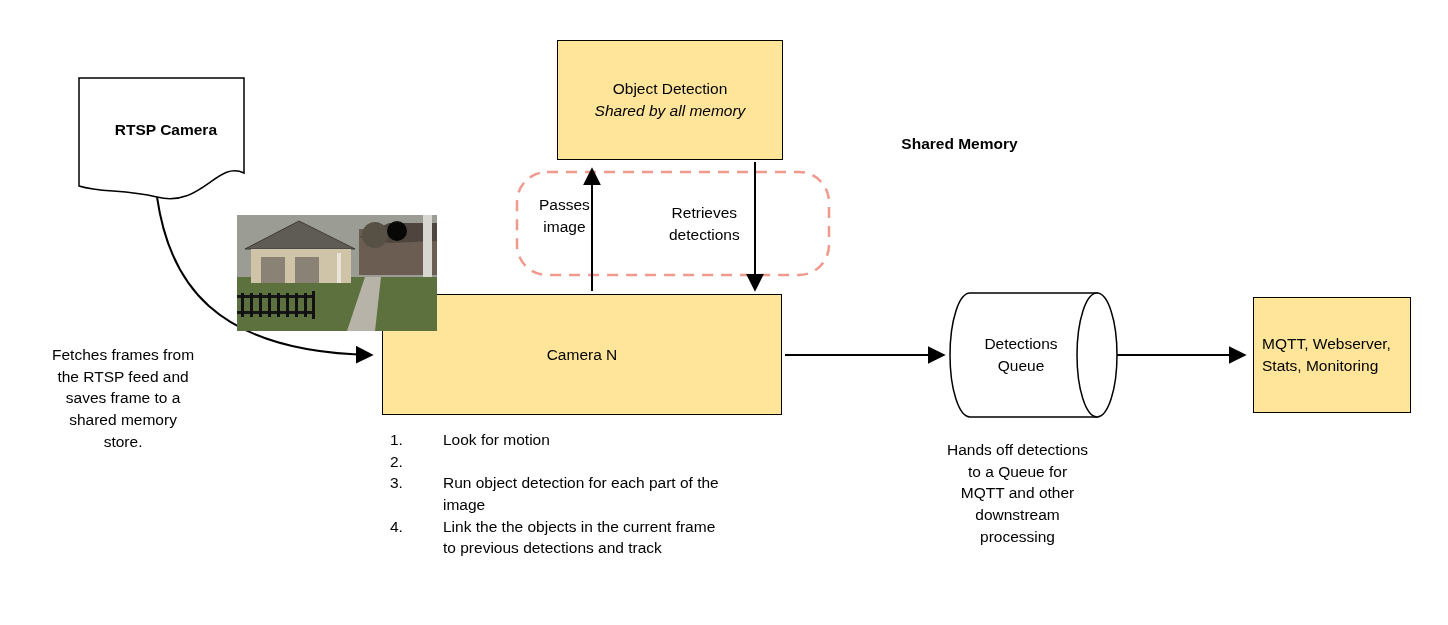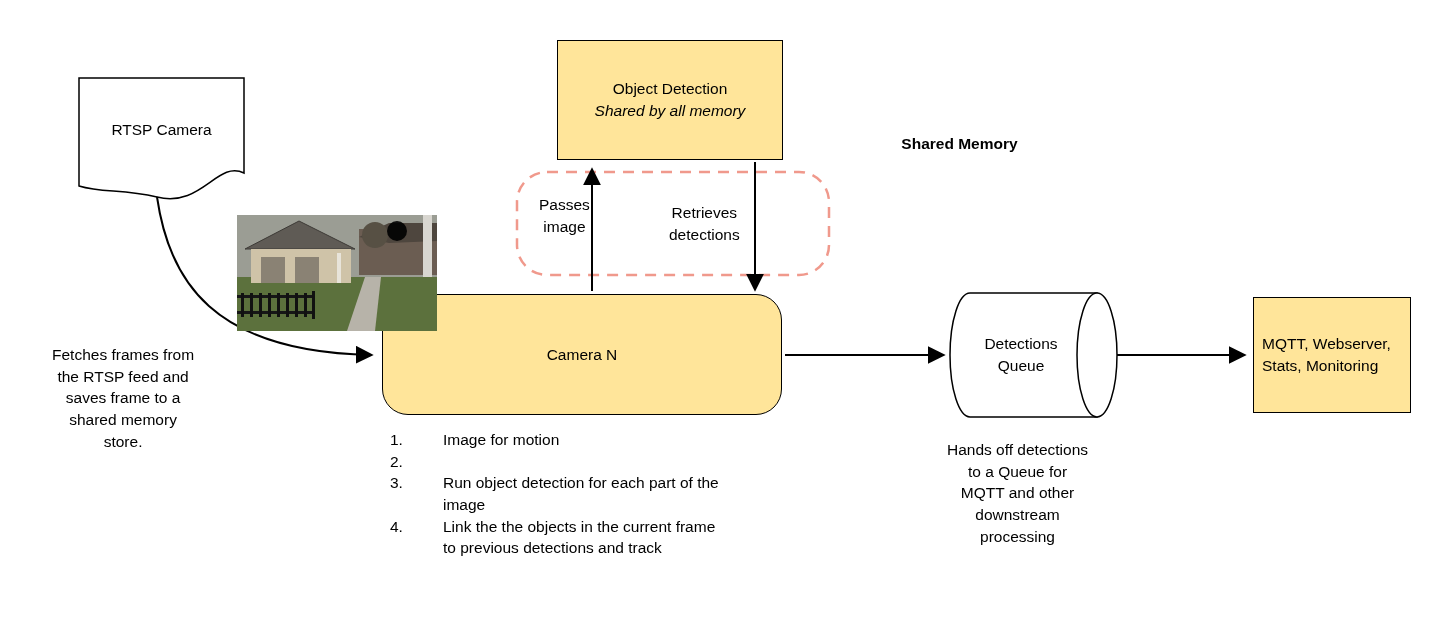--- a/index.html
+++ b/index.html
@@ -47,30 +47,30 @@
     <path d="M748,162 L748,289" fill="none" stroke="#000" stroke-width="2" marker-end="url(#arrow)"></path>
     <path d="M778,355 L936,355" fill="none" stroke="#000" stroke-width="2" marker-end="url(#arrow)"></path>
     <path d="M1110,355 L1237,355" fill="none" stroke="#000" stroke-width="2" marker-end="url(#arrow)"></path>
   </svg>
 
   <div class="node" style="left:550px; top:40px; width:226px; height:120px;">
     <div>Object Detection</div>
     <div class="italic">Shared by all memory</div>
   </div>
 
-  <div class="node" style="left:375px; top:294px; width:400px; height:121px;border-radius:26px;">
+  <div class="node" style="left:375px; top:294px; width:400px; height:121px;">
     <div>Camera N</div>
   </div>
 
   <div class="node" style="left:1246px; top:297px; width:158px; height:116px; align-items:flex-start; text-align:left; padding-left:8px; justify-content:center;">
     <div class="prewrap">MQTT, Webserver,
 Stats, Monitoring</div>
   </div>
 
-  <div class="abs" style="left:82px; top:119px; width:145px; text-align:center;">RTSP Camera</div>
+  <div class="abs" style="left:65px; top:119px; width:145px; text-align:right;font-weight:bold;">RTSP Camera</div>
 
   <div class="abs prewrap" style="left:950px; top:333px; width:128px; text-align:center;">Detections
 Queue</div>
 
   <div class="abs prewrap" style="left:532px; top:194px;">Passes
 image</div>
   <div class="abs prewrap" style="left:662px; top:202px;">Retrieves
 detections</div>
 
   <div class="abs" style="left:845px; top:133px; width:215px;">
@@ -85,21 +85,21 @@
 
   <div class="abs prewrap" style="left:940px; top:439px;">Hands off detections
 to a Queue for
 MQTT and other
 downstream
 processing</div>
 
   <div class="steps">
     <div class="step">
       <div class="step-num">1.</div>
-      <div class="step-text prewrap">Image for motion</div>
+      <div class="step-text prewrap">Look for motion</div>
     </div>
     <div class="step">
       <div class="step-num">2.</div>
     </div>
     <div class="step">
       <div class="step-num">3.</div>
       <div class="step-text prewrap">Run object detection for each part of the
 image</div>
     </div>
     <div class="step">

